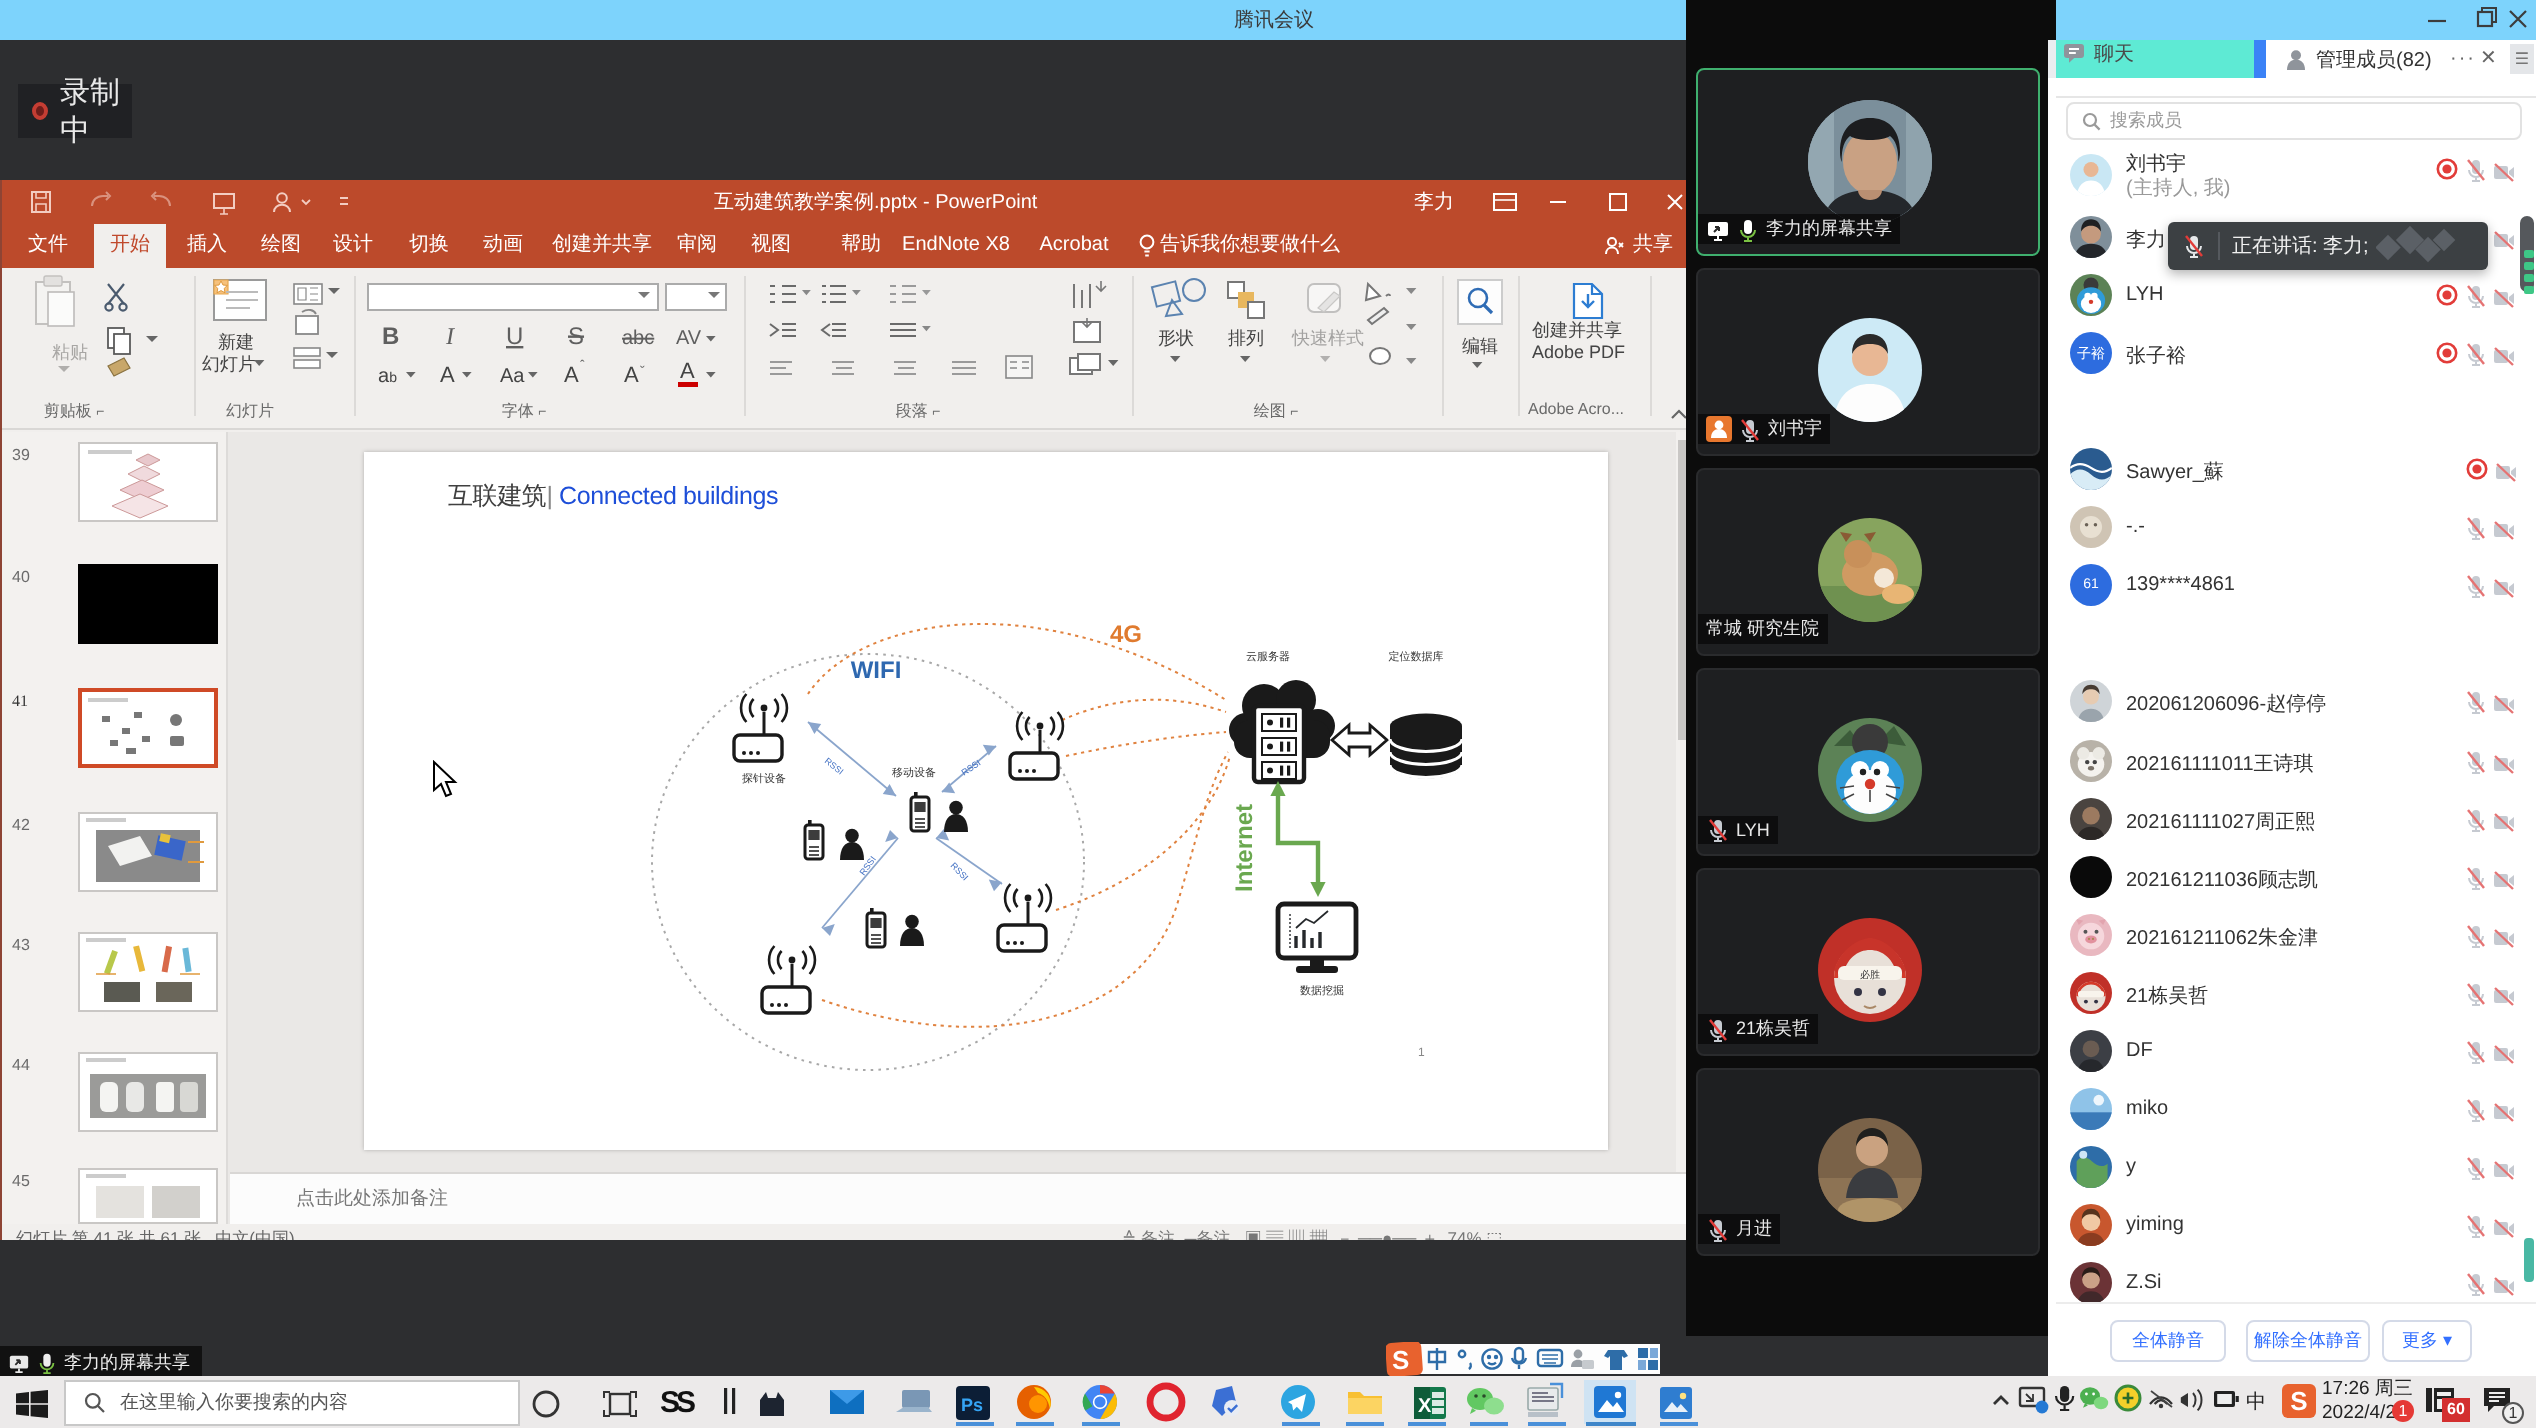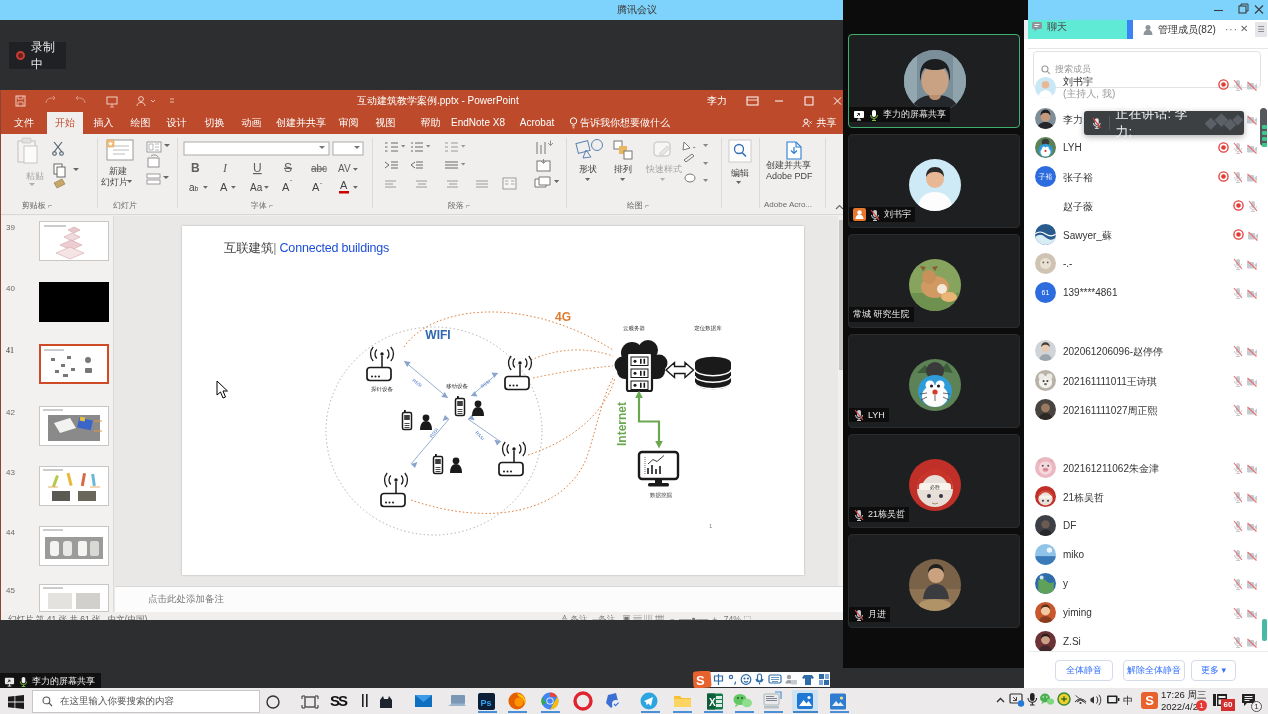--- a/index.html
+++ b/index.html
@@ -6,21 +6,21 @@
 html,body { width:1268px; height:714px; overflow:hidden; }
 body { font-family:"Liberation Sans", sans-serif; position:relative; background:#2d2e30; }
 .abs { position:absolute; }
 
 #topstrip { left:0; top:0; width:1268px; height:20px; background:#7dd3fc; }
 #topstrip .title { left:617px; top:3px; font-size:10px; color:#3a3a3a; }
 
 #stage { left:0; top:20px; width:1028px; height:668px; background:#2d2e30; }
 #rec { left:9px; top:22px; width:57px; height:27px; background:#202124; display:flex; align-items:center; }
 #rec .dot { width:9px; height:9px; border-radius:50%; border:2px solid #c43d33; background:#6e1d1a; margin-left:7px; }
-#rec .t { color:#e8e8e8; font-size:12px; margin-left:6px; }
+#rec .t { color:#e8e8e8; font-size:15px; margin-left:6px; }
 
 #ppt { left:0; top:70px; width:843px; height:530px; background:#f1efed; border-left:1px solid #8e4434; }
 #ppt-title { left:0; top:0; width:843px; height:22px; background:#bc4a2b; color:#fff; }
 #ppt-tabs { left:0; top:22px; width:843px; height:22px; background:#bc4a2b; }
 .ptab { position:absolute; top:0; height:22px; line-height:22px; color:#fff; font-size:10px; text-align:center; white-space:nowrap; }
 .ptab.active { background:#f1efed; color:#c0492c; }
 #ppt-ribbon { left:0; top:44px; width:843px; height:81px; background:#f1efed; border-bottom:1px solid #d9d7d5; }
 .rsep { position:absolute; top:4px; width:1px; height:70px; background:#dcdad8; }
 .glabel { position:absolute; font-size:8px; color:#6a6a6a; top:66px; text-align:center; }
 
@@ -38,21 +38,21 @@
 #sogou { left:693px; top:651px; width:137px; height:17px; }
 
 #tilecol { left:843px; top:0px; width:185px; height:668px; background:#0c0c0c; }
 .tile { position:absolute; left:5px; width:172px; height:94px; background:#1e1f21; border-radius:4px; border:1px solid #2a2b2d; }
 .tile .label { position:absolute; left:0px; bottom:5px; background:rgba(8,8,8,0.75); color:#e8e8e8; font-size:9px; padding:1px 4px; display:flex; align-items:center; }
 .avatar { position:absolute; border-radius:50%; overflow:hidden; }
 
 #panel { left:1028px; top:20px; width:240px; height:668px; background:#fff; }
 #ptabs { left:0; top:0; width:240px; height:29px; border-bottom:1px solid #e6e6e6; }
 #searchrow { left:0; top:29px; width:240px; height:24px; }
-#searchbox { left:5px; top:2px; width:228px; height:37px; border:1px solid #e2e2e2; border-radius:4px; background:#fff; color:#9a9a9a; font-size:9px; }
+#searchbox { left:5px; top:2px; width:228px; height:19px; border:1px solid #e2e2e2; border-radius:4px; background:#fff; color:#9a9a9a; font-size:9px; }
 #mlist { left:0; top:0px; width:240px; height:631px; overflow:hidden; }
 .mrow { position:absolute; left:0; width:240px; height:29px; }
 .mava { position:absolute; left:7px; top:4px; width:21px; height:21px; border-radius:50%; overflow:hidden; }
 .mname { position:absolute; left:35px; top:9px; font-size:10px; color:#333; white-space:nowrap; }
 #pbottom { left:0; top:631px; width:240px; height:37px; border-top:1px solid #ececec; background:#fff; }
 .pbtn { position:absolute; top:8px; height:21px; border:1px solid #d4dae8; border-radius:4px; background:#fff; color:#3370ff; font-size:9px; line-height:19px; text-align:center; }
 
 #taskbar { left:0; top:688px; width:1268px; height:26px; background:#eceaea; }
 #tsearch { left:32px; top:2px; width:228px; height:23px; background:#fff; border:1px solid #c8c8c8; color:#555; font-size:9.5px; }
 .tuline { position:absolute; top:23px; height:2px; background:#4a90d9; }
@@ -852,29 +852,20 @@
         <svg class="abs" style="left:190px;top:9px" width="11" height="11" viewBox="0 0 11 11">
           <use href="#reddot"></use>
         </svg>
         <svg class="abs" style="left:204px;top:9px" width="12" height="12" viewBox="0 0 12 12">
           <use href="#micoff2"></use>
         </svg>
         <svg class="abs" style="left:218px;top:10px" width="12" height="12" viewBox="0 0 12 12">
           <use href="#camoff2"></use>
         </svg>
       </div>
-  <div class="mrow" style="top:171px;height:29px;">
-        <div class="mname">赵子薇</div>
-        <svg class="abs" style="left:205px;top:9px" width="11" height="11" viewBox="0 0 11 11">
-          <use href="#reddot"></use>
-        </svg>
-        <svg class="abs" style="left:219px;top:9px" width="12" height="12" viewBox="0 0 12 12">
-          <use href="#micoff2"></use>
-        </svg>
-      </div>
   <div class="mrow" style="top:200px;height:29px;">
         <div class="mava">
           <svg width="21" height="21" viewBox="0 0 19 19">
             <rect width="19" height="19" fill="#2a5b8f"></rect>
             <path d="M0 12c3-3 6-3 9.5 0s6.5 3 9.5 0V19H0z" fill="#d8ecf6"></path>
             <path d="M0 9c3-2.4 6-2.4 9.5 0s6.5 2.4 9.5 0" stroke="#fff" stroke-width="1" fill="none"></path>
           </svg>
         </div>
         <div class="mname">Sawyer_蘇</div>
         <svg class="abs" style="left:205px;top:9px" width="11" height="11" viewBox="0 0 11 11">
@@ -950,20 +941,34 @@
       </div>
   <div class="mrow" style="top:375px;height:29px;">
         <div class="mava">
           <svg width="21" height="21" viewBox="0 0 19 19">
             <rect width="19" height="19" fill="#4a4440"></rect>
             <circle cx="9.5" cy="8" r="4" fill="#9c7a60"></circle>
             <path d="M3 19c.8-4.4 3.4-6 6.5-6s5.7 1.6 6.5 6z" fill="#2c2826"></path>
           </svg>
         </div>
         <div class="mname">202161111027周正熙</div>
+        <svg class="abs" style="left:204px;top:9px" width="12" height="12" viewBox="0 0 12 12">
+          <use href="#micoff2"></use>
+        </svg>
+        <svg class="abs" style="left:218px;top:10px" width="12" height="12" viewBox="0 0 12 12">
+          <use href="#camoff2"></use>
+        </svg>
+      </div>
+  <div class="mrow" style="top:404px;height:29px;">
+        <div class="mava">
+          <svg width="21" height="21" viewBox="0 0 19 19">
+            <rect width="19" height="19" fill="#0a0a0a"></rect>
+          </svg>
+        </div>
+        <div class="mname">202161211036顾志凯</div>
         <svg class="abs" style="left:204px;top:9px" width="12" height="12" viewBox="0 0 12 12">
           <use href="#micoff2"></use>
         </svg>
         <svg class="abs" style="left:218px;top:10px" width="12" height="12" viewBox="0 0 12 12">
           <use href="#camoff2"></use>
         </svg>
       </div>
   <div class="mrow" style="top:433px;height:29px;">
         <div class="mava">
           <svg width="21" height="21" viewBox="0 0 19 19">
@@ -1093,21 +1098,21 @@
     <div class="pbtn" style="left:163px;width:45px;">更多 ▾</div>
   </div>
 
   <div class="abs" id="tooltip" style="left:56px;top:91px;width:160px;height:24px;background:#3c4043;border-radius:3px;box-shadow:0 2px 6px rgba(0,0,0,0.3);display:flex;align-items:center;">
     <svg width="12" height="12" viewBox="0 0 12 12" style="margin-left:7px">
       <rect x="4" y="1" width="4" height="7" rx="2" fill="#e6e8ea"></rect>
       <path d="M2.5 6 a3.5 3.5 0 0 0 7 0 M6 9.5 v2 M4 11.5 h4" stroke="#e6e8ea" stroke-width="1" fill="none"></path>
       <path d="M2 1 L10 11" stroke="#e23c39" stroke-width="1.2"></path>
     </svg>
     <div style="width:1px;height:14px;background:#55595e;margin-left:6px;"></div>
-    <span style="color:#f0f0f0;font-size:13px;margin-left:6px;">正在讲话: 李力;</span>
+    <span style="color:#f0f0f0;font-size:10px;margin-left:6px;">正在讲话: 李力;</span>
     <svg width="40" height="20" viewBox="0 0 40 20" style="margin-left:4px">
       <g fill="#5d6268" opacity="0.95">
         <rect x="2" y="6" width="9" height="9" transform="rotate(45 6 10)"></rect>
         <rect x="12" y="2" width="10" height="10" transform="rotate(45 17 7)"></rect>
         <rect x="22" y="7" width="9" height="9" transform="rotate(45 26 11)"></rect>
         <rect x="30" y="3" width="8" height="8" transform="rotate(45 34 7)"></rect>
       </g>
     </svg>
   </div>
 

